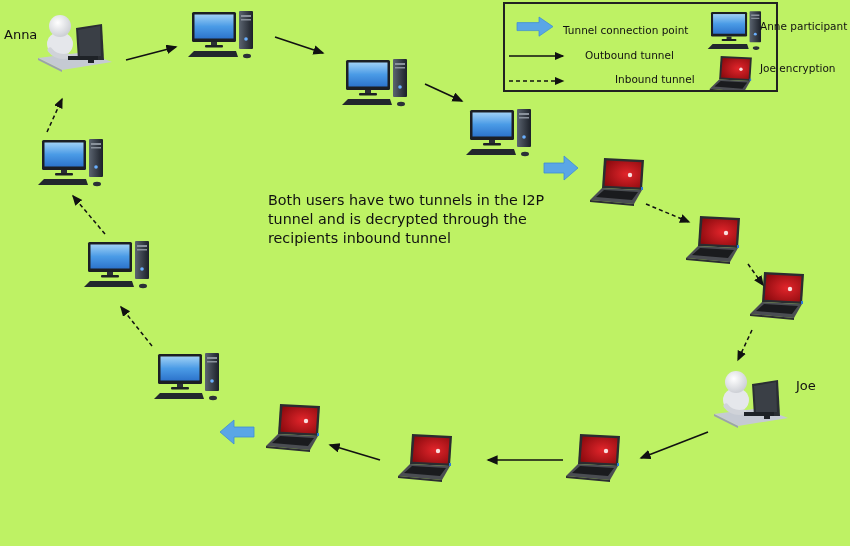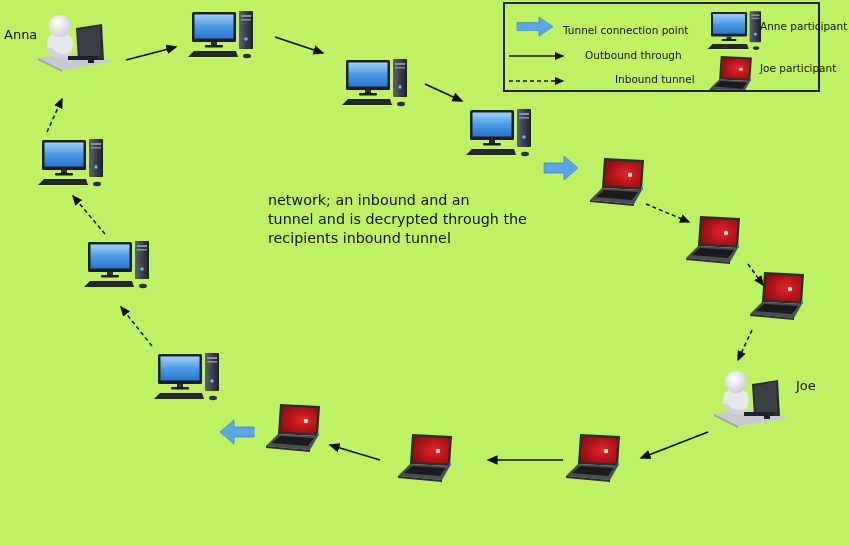--- a/index.html
+++ b/index.html
@@ -1,21 +1,21 @@
 <!DOCTYPE html>
 <html><head>
 <meta charset="utf-8">
 <style>
   html,body{margin:0;padding:0;background:#fff;}
   #stage{position:relative;width:850px;height:546px;overflow:hidden;background:#bef264;font-family:"Liberation Sans",sans-serif;padding-left:20px;}
   svg#diagram{position:absolute;left:0;top:0;}
   .lbl{position:absolute;font-family:"DejaVu Sans",sans-serif;font-size:13px;color:#111;}
   .center-text{position:absolute;left:268px;top:191px;width:260px;font-family:"DejaVu Sans",sans-serif;font-size:14.3px;line-height:19.2px;color:#111;}
   .center-text div{white-space:nowrap;}
-  .legend{position:absolute;left:503px;top:2px;width:317px;height:90px;border:2px solid #222;box-sizing:border-box;}
+  .legend{position:absolute;left:503px;top:2px;width:275px;height:90px;border:2px solid #222;box-sizing:border-box;}
   .legend .t{position:absolute;font-family:"DejaVu Sans",sans-serif;font-size:10.5px;color:#111;white-space:nowrap;}
   .source{position:absolute;left:2px;top:517px;font-family:"Liberation Serif",serif;font-size:21px;color:#111;white-space:nowrap;}
   .source b{font-weight:bold;}
 </style>
 </head>
 <body>
 
 <div id="stage">
   <svg id="diagram" width="850" height="546" viewBox="0 0 850 546">
     <defs>
@@ -117,39 +117,39 @@
     <line x1="752" y1="330" x2="738" y2="360" stroke="#111" stroke-width="1.5" stroke-dasharray="4,3" marker-end="url(#ah)"></line>
     <line x1="152" y1="346" x2="121" y2="307" stroke="#111" stroke-width="1.5" stroke-dasharray="4,3" marker-end="url(#ah)"></line>
     <line x1="105" y1="234" x2="73" y2="196" stroke="#111" stroke-width="1.5" stroke-dasharray="4,3" marker-end="url(#ah)"></line>
     <line x1="47" y1="132" x2="62" y2="99" stroke="#111" stroke-width="1.5" stroke-dasharray="4,3" marker-end="url(#ah)"></line>
   </svg>
 
   <div class="lbl" style="left:4px;top:27px;">Anna</div>
   <div class="lbl" style="left:796px;top:378px;">Joe</div>
 
   <div class="center-text">
-    <div>network; an inbound and an</div>
+    <div>Both users have two tunnels in the I2P</div>
     <div>tunnel and is decrypted through the</div>
     <div>recipients inbound tunnel</div>
   </div>
 
   <div class="legend">
     <svg width="340" height="86" style="position:absolute;left:0;top:0;">
       <g transform="translate(12,13) scale(1,0.8)">
         <polygon points="0,7 22,7 22,0 36,12 22,24 22,17 0,17" fill="#5aa6e6" stroke="#3d8dd4" stroke-width="0.8"></polygon>
       </g>
       <line x1="4" y1="52" x2="58" y2="52" stroke="#111" stroke-width="1.4" marker-end="url(#ah)"></line>
       <line x1="4" y1="77" x2="58" y2="77" stroke="#111" stroke-width="1.4" stroke-dasharray="4,3" marker-end="url(#ah)"></line>
       <g transform="translate(206,8) scale(0.82)">
           <use href="#desktop"></use>
         </g>
       <g transform="translate(211,52) scale(0.78)">
           <use href="#laptop"></use>
         </g>
     </svg>
     <div class="t" style="left:58px;top:20px;">Tunnel connection point</div>
-    <div class="t" style="left:80px;top:45px;">Outbound through</div>
+    <div class="t" style="left:80px;top:45px;">Outbound tunnel</div>
     <div class="t" style="left:78px;top:69px;margin-left:32px;">Inbound tunnel</div>
     <div class="t" style="left:255px;top:16px;">Anne participant</div>
-    <div class="t" style="left:255px;top:58px;">Joe participant</div>
+    <div class="t" style="left:255px;top:58px;">Joe encryption</div>
   </div>
 
 </div>
 
 </body></html>

